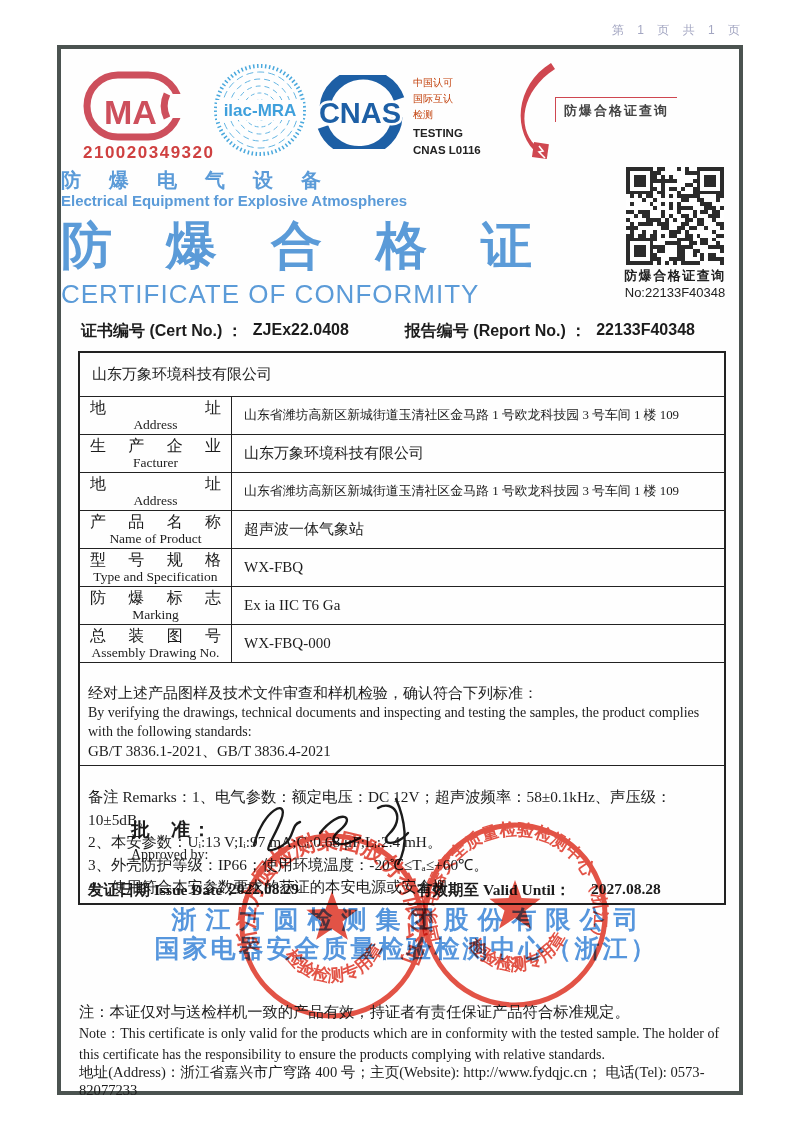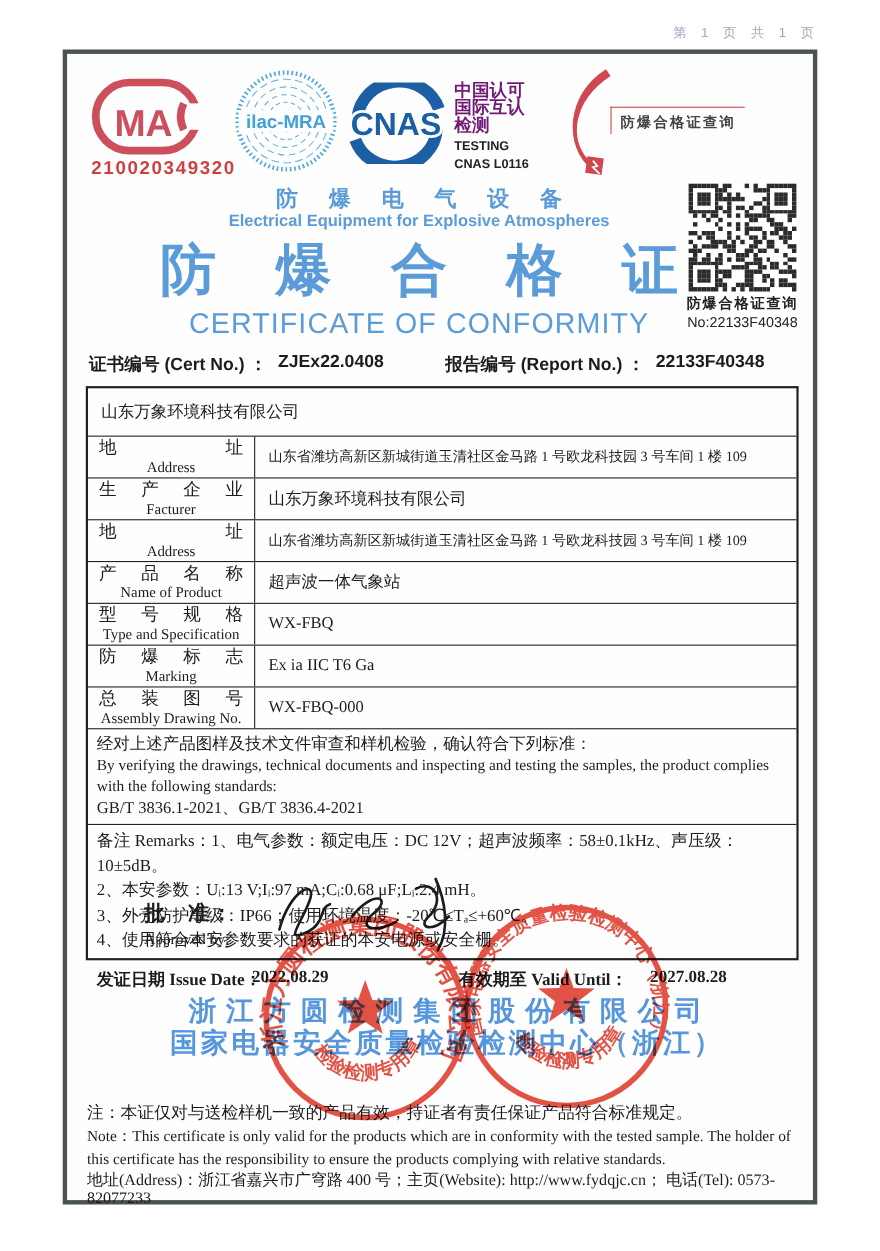--- a/index.html
+++ b/index.html
@@ -11,28 +11,28 @@
   
   #frame{left:57px;top:45px;width:678px;height:1042px;border:4px solid #4b5350;
     background:#fefefe;position:absolute;}
   
   #cma{left:22px;top:22px;}
   #cma-number{left:22px;top:94px;color:#cf4040;font-family:"Liberation Sans",sans-serif;
     font-weight:bold;font-size:17px;letter-spacing:1.5px;}
   #ilac{left:152px;top:14px;}
   #cnas{left:252px;top:26px;}
   #cnas-text{left:352px;top:26px;line-height:16px;}
-  #cnas-text .cn{font-size:16px;font-weight:bold;color:#701a75;}
+  #cnas-text .cn{font-size:10px;font-weight:normal;color:#c2410c;}
   #cnas-text .en{font-family:"Liberation Sans",sans-serif;font-size:11.5px;font-weight:bold;
     color:#222;margin-top:3px;line-height:14px;}
   #fy-swoosh{left:444px;top:12px;}
   #fy-label{left:494px;top:48px;font-size:13px;font-weight:bold;color:#444;
     border-top:1px solid #cf4750;border-left:1px solid #cf4750;padding:4px 8px 2px 8px;letter-spacing:2px;}
   
-  .titleblock{left:0;width:640px;text-align:center;}
+  .titleblock{left:0;width:640px;}
   #t1{top:118px;color:#5b9bd8;font-family:"Liberation Sans",sans-serif;font-weight:bold;font-size:20px;}
   #t1 span{display:inline-block;letter-spacing:28px;margin-right:-28px;}
   #t2{top:143px;color:#5b9bd8;font-family:"Liberation Sans",sans-serif;font-weight:bold;font-size:15px;}
   #t3{top:163px;color:#5b9bd8;font-family:"Liberation Sans",sans-serif;font-weight:bold;font-size:51px;}
   #t3 span{display:inline-block;letter-spacing:54px;margin-right:-54px;}
   #t4{top:230px;color:#5b9bd8;font-family:"Liberation Sans",sans-serif;font-size:26px;letter-spacing:1px;}
   
   #qr-wrap{left:562px;top:118px;width:104px;text-align:center;}
   #qr-code{width:98px;height:98px;margin:0 auto;display:grid;background:#fff;}
   #qr-code i{background:#2b2b2b;display:block;}
@@ -48,21 +48,21 @@
   #table{left:17px;top:302px;width:644px;border:2px solid #222;}
   .trow{display:flex;border-bottom:1.5px solid #222;}
   .trow:last-child{border-bottom:none;}
   .lcell{width:152px;border-right:1.5px solid #222;padding:3px 10px;box-sizing:border-box;
     display:flex;flex-direction:column;justify-content:center;}
   .lcell .cn{font-size:16px;text-align:justify;text-align-last:justify;line-height:19px;}
   .lcell .en{font-size:13.5px;text-align:center;line-height:16px;}
   .vcell{flex:1;display:flex;align-items:center;padding-left:12px;font-size:15px;}
   .vcell.addr{font-size:12.9px;}
   .r1{height:43px;}.rn{height:37px;}
-  .wide{padding:4px 8px 4px 8px;font-size:15px;line-height:20px;}
+  .wide{padding:4px 8px 4px 8px;font-size:15px;line-height:20px;margin-top:16px;}
   .wide .en{font-size:14px;line-height:19px;}
   .remarks{line-height:22.5px;font-size:15.3px;}
   
   #approve{left:70px;top:768px;}
   #approve .cn{font-size:19px;font-weight:bold;letter-spacing:2px;}
   #approve .cn b{display:inline-block;width:40px;}
   #approve .en{font-size:14px;margin-top:4px;}
   #signature{left:175px;top:742px;}
   
   .dt{top:831px;font-size:15.5px;font-weight:600;}

